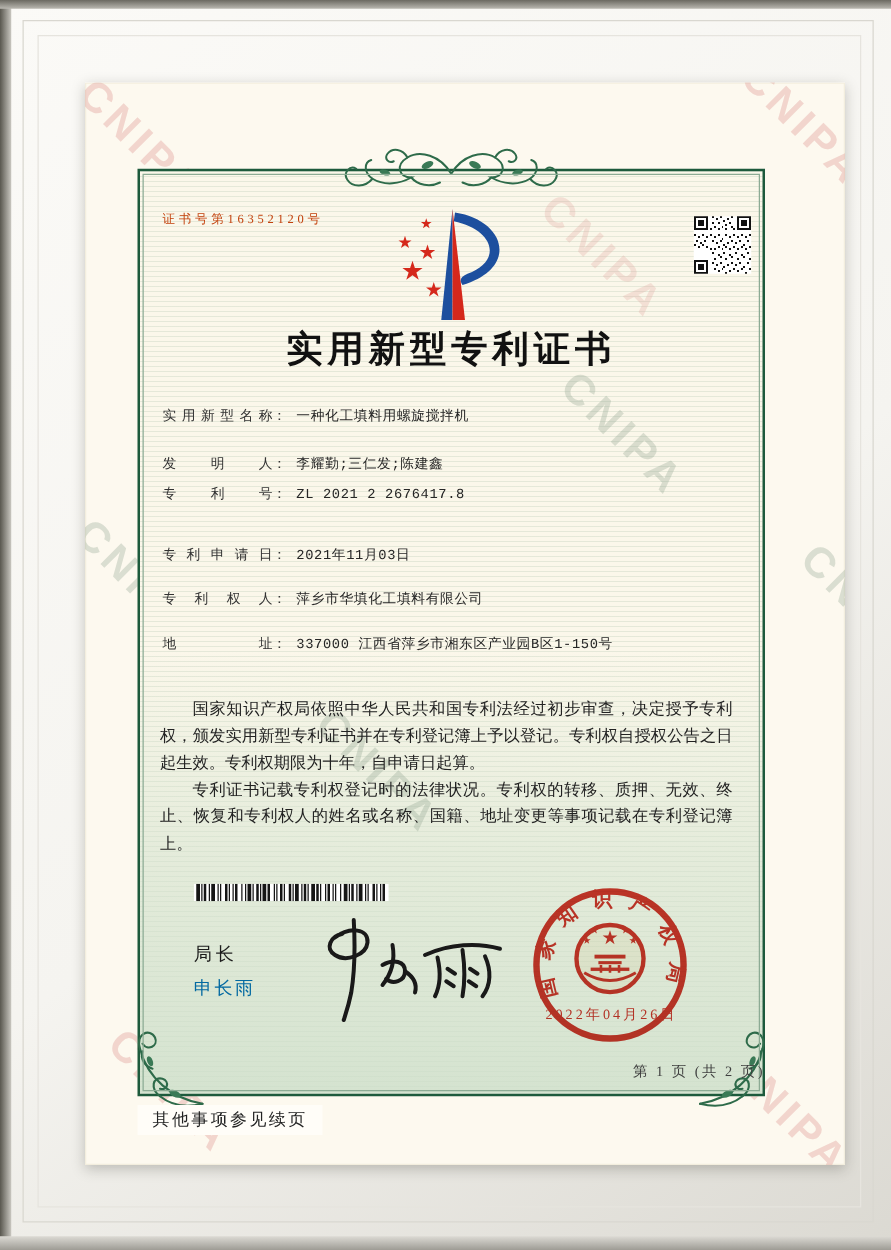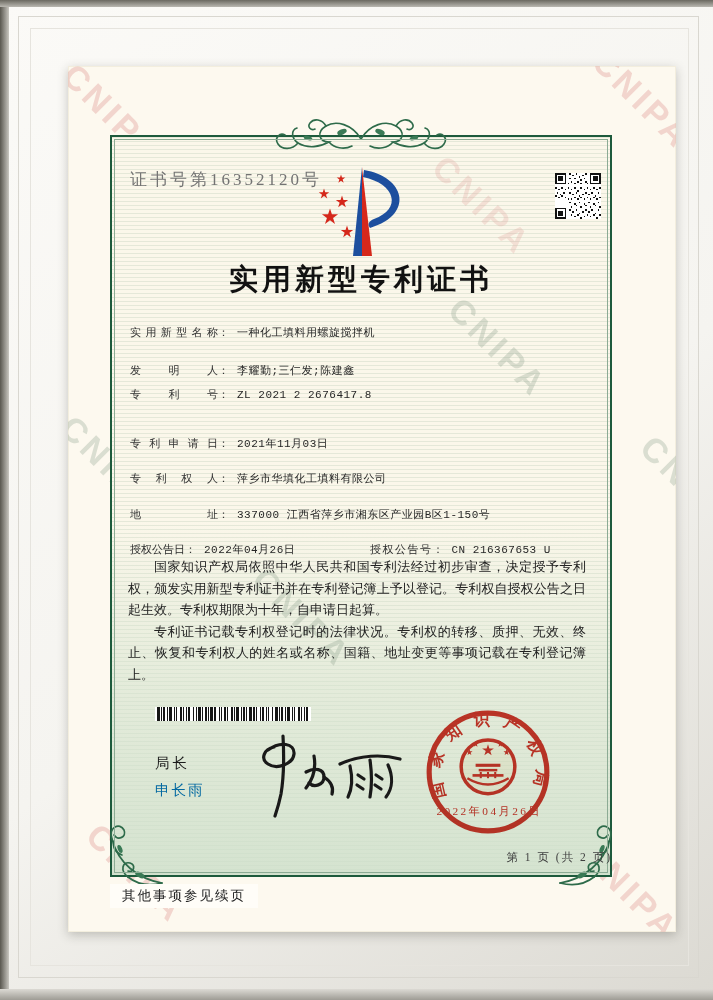--- a/index.html
+++ b/index.html
@@ -32,21 +32,21 @@
   .orn-bl{left:-16px;bottom:-16px;}
   .orn-br{right:-16px;bottom:-16px;transform:scaleX(-1);}
   
   .wm{position:absolute;font-family:"Liberation Sans","DejaVu Sans",sans-serif;font-weight:700;
       font-size:34px;letter-spacing:4px;transform:rotate(45deg);white-space:nowrap;pointer-events:none;}
   .wm-pink{color:rgba(224,160,156,.40);}
   .wm-pink-faint{color:rgba(224,160,156,.28);}
   .wm-grey{color:rgba(140,158,140,.30);}
   .z1{z-index:1;}
   
-  .cert-no{position:absolute;left:62px;top:102px;z-index:2;font-size:17px;letter-spacing:3px;color:#737373;}
+  .cert-no{position:absolute;left:62px;top:102px;z-index:2;font-size:10px;letter-spacing:3px;color:#c2410c;}
   .qr{position:absolute;left:487px;top:107px;z-index:2;}
   .logo{position:absolute;left:216px;top:98px;z-index:2;}
   .title{position:absolute;left:42px;width:502px;top:194px;z-index:2;text-align:center;
          font-size:29px;font-weight:700;color:#111;letter-spacing:4px;}
   .crow{position:absolute;left:62px;width:480px;z-index:2;font-size:11px;color:#2d2d2d;white-space:nowrap;font-family:Liberation Mono, monospace;}
   .flabel{display:inline-block;width:88px;text-align:justify;text-align-last:justify;color:#333;}
   .fcolon{margin-right:8px;color:#333;}
   .fvalue{letter-spacing:.5px;color:#262626;}
   .g2{position:absolute;left:240px;top:0;}
   .g2 .glabel{letter-spacing:1.5px;}
@@ -182,26 +182,20 @@
     </div>
     <div class="crow" style="top:370px;">
       <span class="flabel">专利申请日</span><span class="fcolon">：</span><span class="fvalue">2021年11月03日</span>
     </div>
     <div class="crow" style="top:405px;">
       <span class="flabel">专利权人</span><span class="fcolon">：</span><span class="fvalue">萍乡市华填化工填料有限公司</span>
     </div>
     <div class="crow" style="top:441px;">
       <span class="flabel">地址</span><span class="fcolon">：</span><span class="fvalue">337000 江西省萍乡市湘东区产业园B区1-150号</span>
     </div>
-    <div class="crow" style="top:476px;">
-      <span class="glabel">授权公告日</span><span class="fcolon">：</span><span class="fvalue">2022年04月26日</span>
-      <span class="g2">
-        <span class="glabel">授权公告号</span><span class="fcolon">：</span><span class="fvalue">CN 216367653 U</span>
-      </span>
-    </div>
 
     <div class="paras">
       <p>国家知识产权局依照中华人民共和国专利法经过初步审查，决定授予专利权，颁发实用新型专利证书并在专利登记簿上予以登记。专利权自授权公告之日起生效。专利权期限为十年，自申请日起算。</p>
       <p>专利证书记载专利权登记时的法律状况。专利权的转移、质押、无效、终止、恢复和专利权人的姓名或名称、国籍、地址变更等事项记载在专利登记簿上。</p>
     </div>
 
     <svg class="barcode" width="156" height="14" viewBox="0 0 156 14">
       <rect x="0" y="0" width="156" height="14" fill="#ffffff"></rect>
       <line x1="2" y1="7" x2="154" y2="7" stroke="#161616" stroke-width="14" stroke-dasharray="3 1 1 1 2 2 1 1 3 2 1 1 1 3 2 1 1 2 1 1 2 3 1 2 1 1 3 1 1 2 2 1 1 1 3 1 2"></line>
     </svg>

